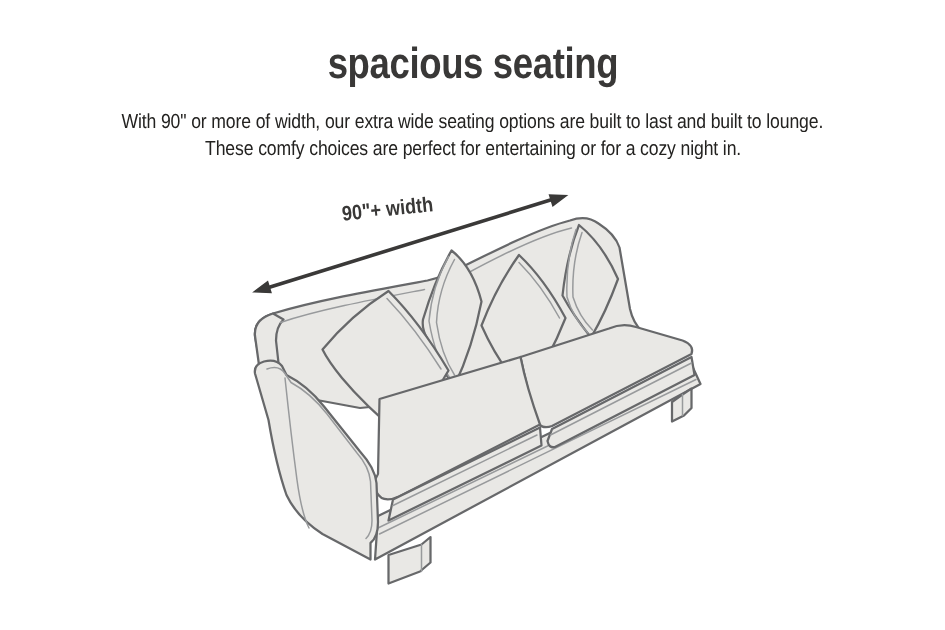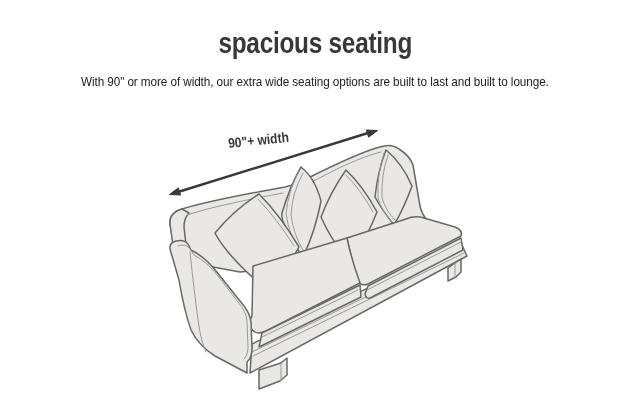--- a/index.html
+++ b/index.html
@@ -57,20 +57,23 @@
 
 <div class="page">
 
   <div class="title-wrap">
     <span class="condensed">spacious seating</span>
   </div>
 
   <div class="desc">
     <div class="line">
       <span class="condensed">With 90" or more of width, our extra wide seating options are built to last and built to lounge.</span>
+    </div>
+    <div class="line">
+      <span class="condensed">These comfy choices are perfect for entertaining or for a cozy night in.</span>
     </div>
   </div>
 
   <div class="diagram">
     <svg width="630" height="420" viewBox="0 0 630 420">
       <g fill="#e9e8e5" stroke="#67686a" stroke-width="1.5" stroke-linejoin="round" stroke-linecap="round">
 
         <g>
           <path d="M 176,258 L 170,224 Q 169,213 182,209 C 212,200 252,193 285,187 C 294,185 299,183 306,179 C 330,167 360,152 380,147 Q 391,143 399,149 Q 410,156 413,165 L 420,206 Q 422,215 428,221 L 330,263 L 240,272 L 186,262 Z"></path>
           <path d="M 170,224 Q 169,213 182,209 L 189,213 Q 184,218 184,227 L 187,254 L 174,253 Z"></path>

